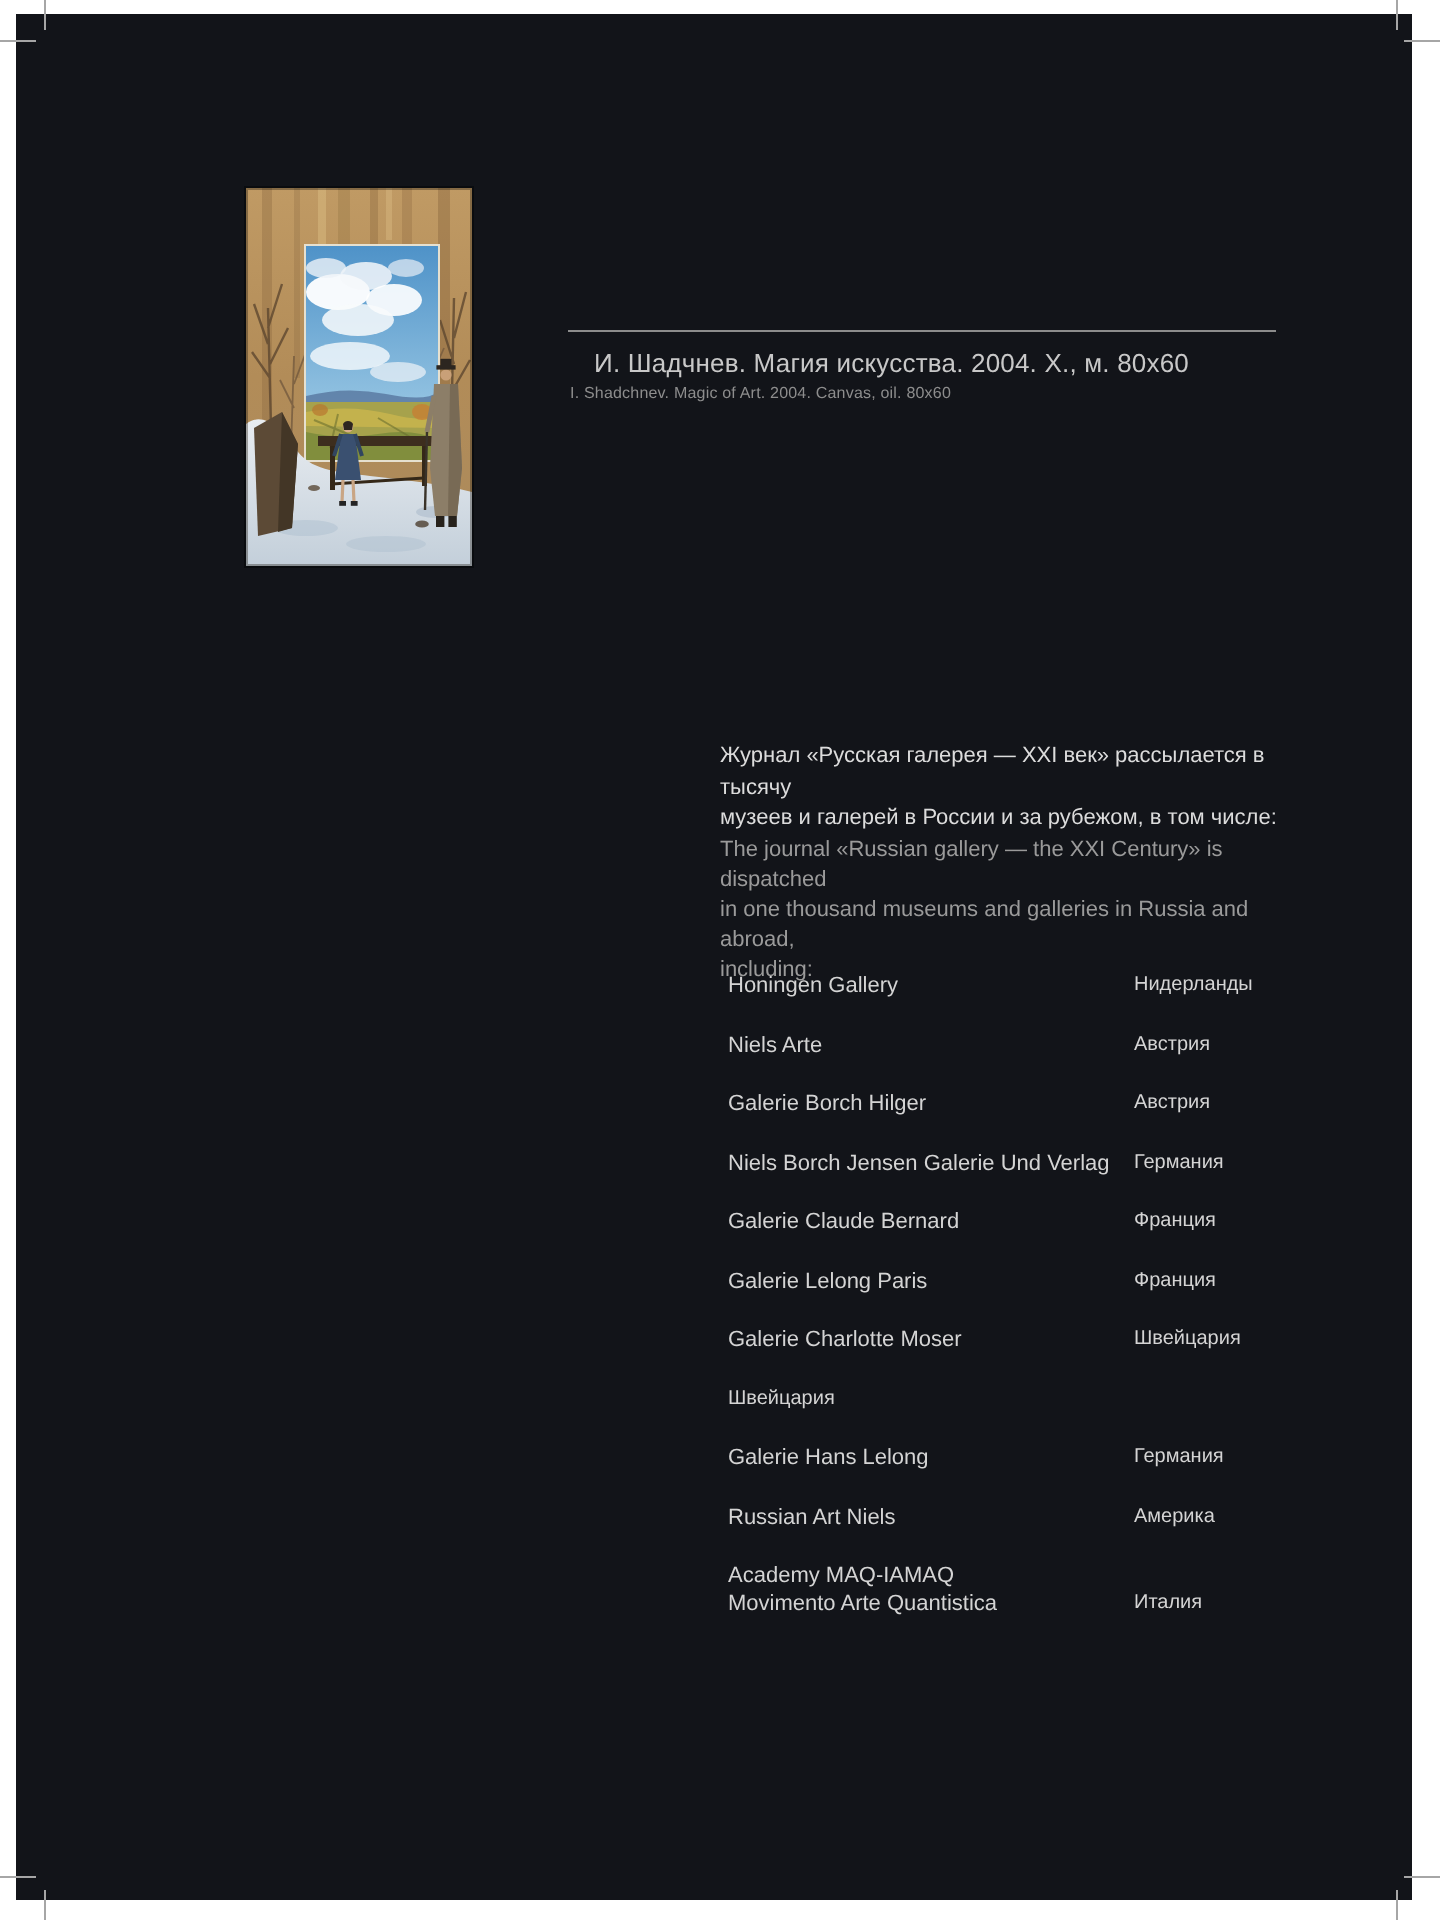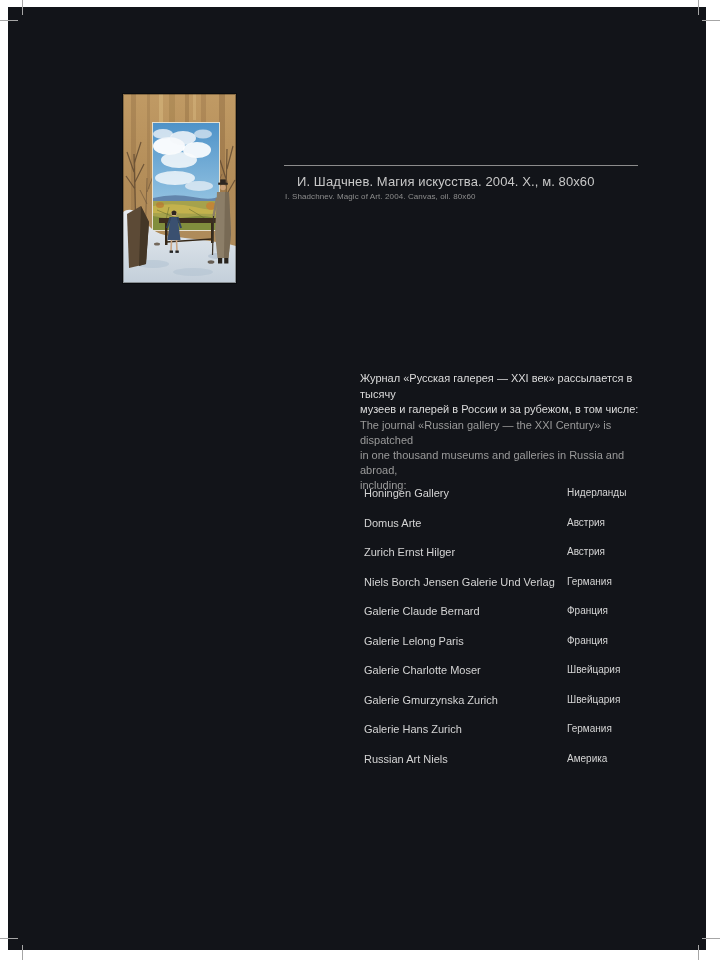--- a/index.html
+++ b/index.html
@@ -165,51 +165,55 @@
 in one thousand museums and galleries in Russia and abroad,
 including:</p>
     </div>
 
     <div class="gallery-list" id="gallery-list">
         <div class="g-row">
           <div class="g-name">Honingen Gallery</div>
           <div class="g-country">Нидерланды</div>
         </div>
         <div class="g-row">
-          <div class="g-name">Domus Arte</div>
+          <div class="g-name">Niels Arte</div>
           <div class="g-country">Австрия</div>
         </div>
         <div class="g-row">
-          <div class="g-name">Zurich Ernst Hilger</div>
+          <div class="g-name">Galerie Borch Hilger</div>
           <div class="g-country">Австрия</div>
         </div>
         <div class="g-row">
           <div class="g-name">Niels Borch Jensen Galerie Und Verlag</div>
           <div class="g-country">Германия</div>
         </div>
         <div class="g-row">
           <div class="g-name">Galerie Claude Bernard</div>
           <div class="g-country">Франция</div>
         </div>
         <div class="g-row">
           <div class="g-name">Galerie Lelong Paris</div>
           <div class="g-country">Франция</div>
         </div>
         <div class="g-row">
           <div class="g-name">Galerie Charlotte Moser</div>
           <div class="g-country">Швейцария</div>
         </div>
         <div class="g-row">
-          <div class="g-name">Galerie Gmurzynska Zurich</div>
           <div class="g-country">Швейцария</div>
         </div>
         <div class="g-row">
-          <div class="g-name">Galerie Hans Zurich</div>
+          <div class="g-name">Galerie Hans Lelong</div>
           <div class="g-country">Германия</div>
         </div>
         <div class="g-row">
           <div class="g-name">Russian Art Niels</div>
           <div class="g-country">Америка</div>
         </div>
+        <div class="g-row">
+          <div class="g-name">Academy MAQ-IAMAQ
+Movimento Arte Quantistica</div>
+          <div class="g-country">Италия</div>
+        </div>
       </div>
 
   </div>
 </div>
 
 </body></html>

